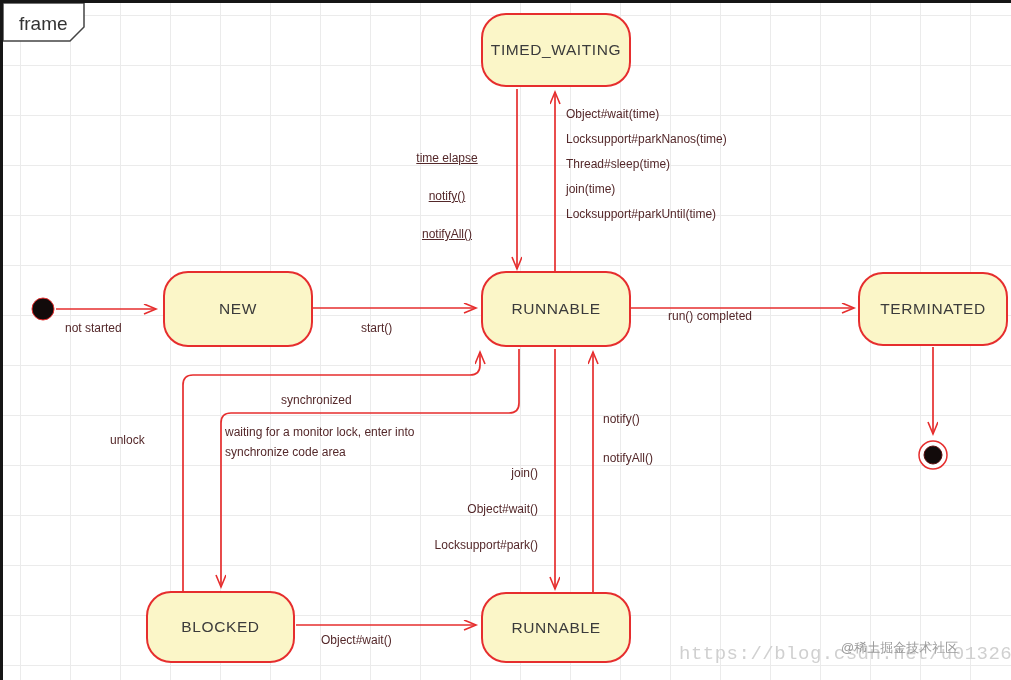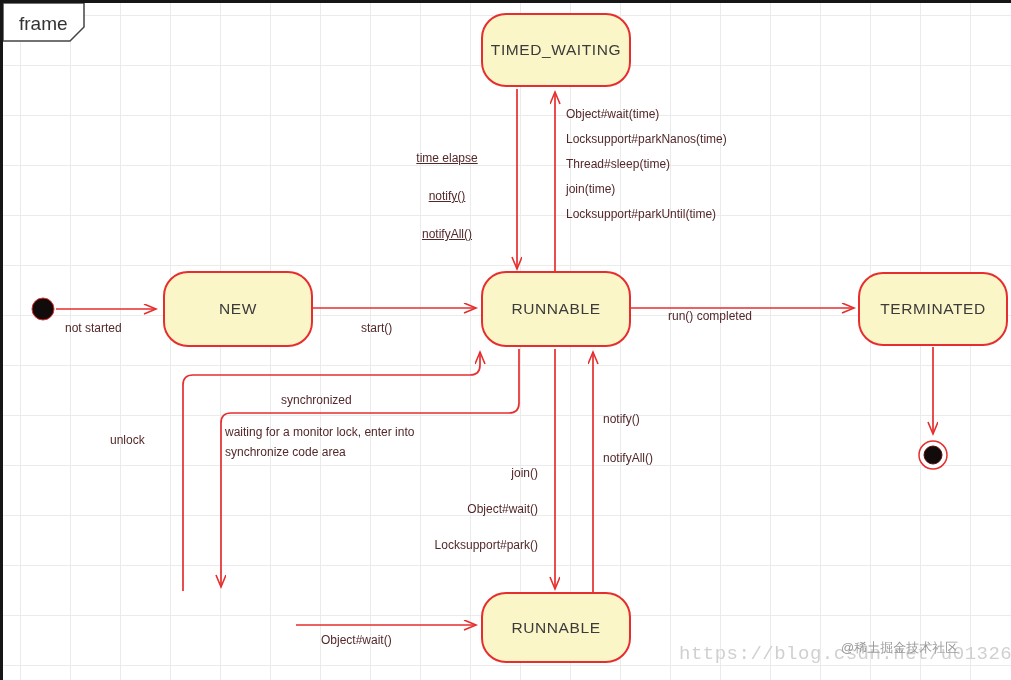--- a/index.html
+++ b/index.html
@@ -101,20 +101,23 @@
   </div>
   <div class="state" style="left:160px;top:268px;width:150px;height:76px;">
     <span>NEW</span>
   </div>
   <div class="state" style="left:478px;top:268px;width:150px;height:76px;">
     <span>RUNNABLE</span>
   </div>
   <div class="state" style="left:855px;top:269px;width:150px;height:74px;">
     <span>TERMINATED</span>
   </div>
+  <div class="state" style="left:143px;top:588px;width:149px;height:72px;">
+    <span>BLOCKED</span>
+  </div>
   <div class="state" style="left:478px;top:589px;width:150px;height:71px;">
     <span>RUNNABLE</span>
   </div>
 
   <div class="lbl" style="left:62px;top:315px;">not started</div>
   <div class="lbl" style="left:358px;top:315px;">start()</div>
   <div class="lbl" style="left:665px;top:275px;margin-top:28px;">run() completed</div>
   <div class="lbl" style="left:374px;top:136px;width:140px;text-align:center;line-height:38px;text-decoration:underline;">time elapse
 notify()
 notifyAll()</div>

